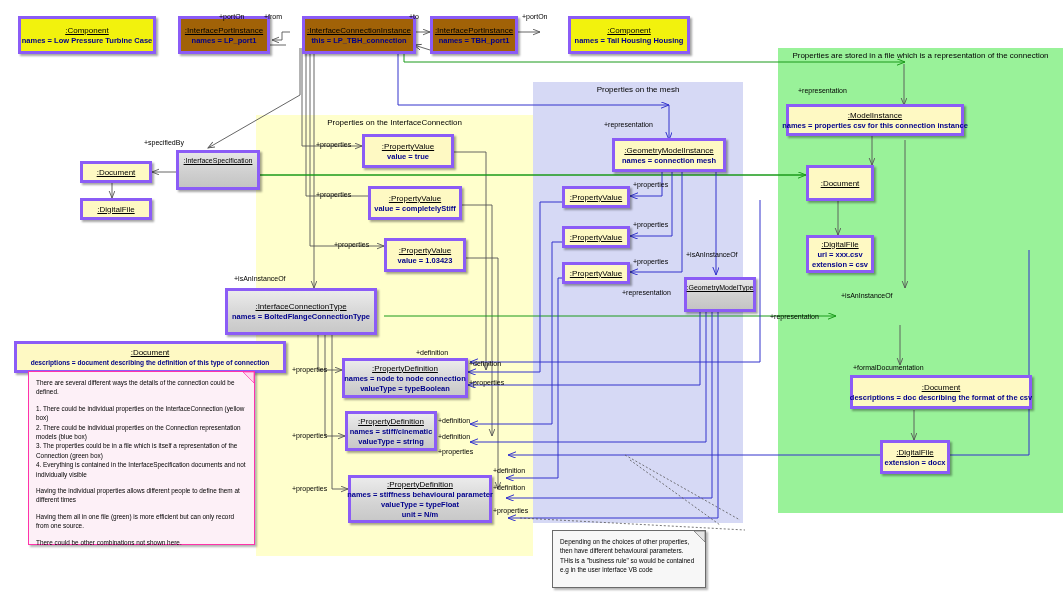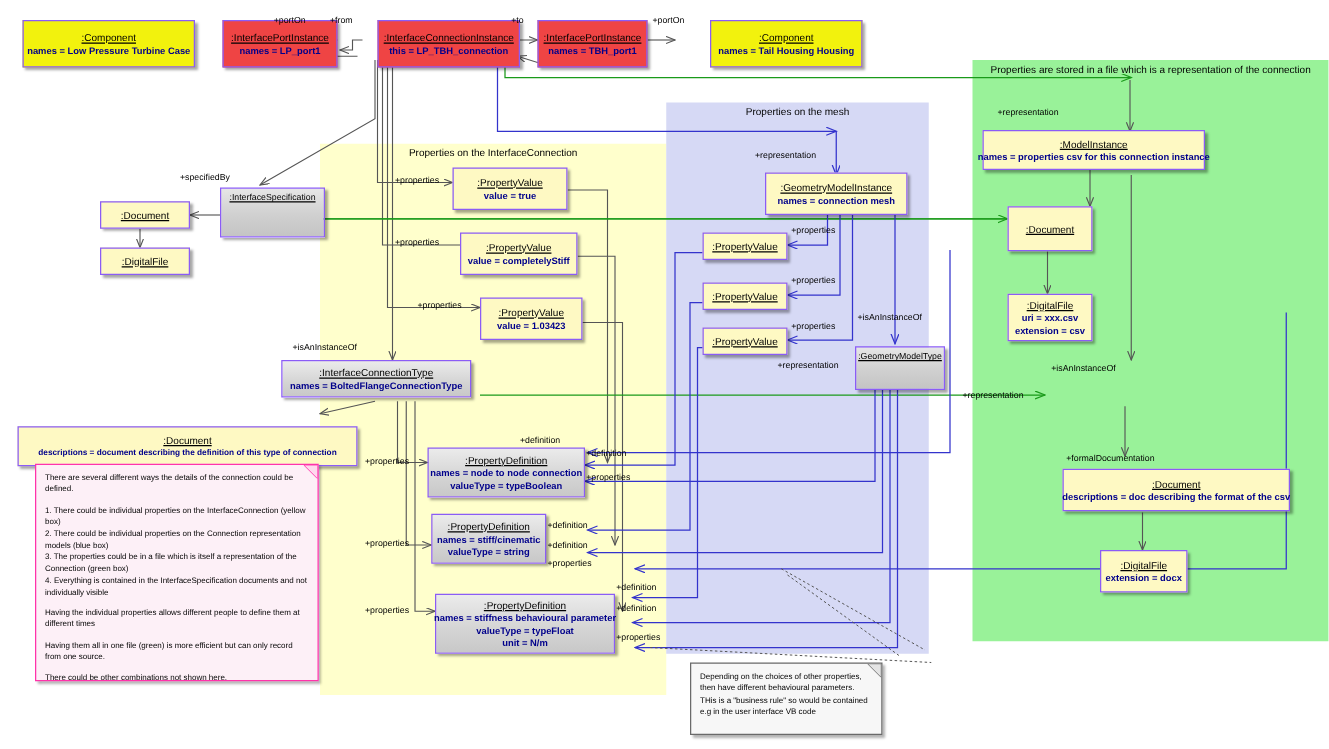--- a/index.html
+++ b/index.html
@@ -8,30 +8,30 @@
 
   .region{position:absolute;}
   .region .region-label{position:absolute;top:3px;left:0;width:100%;text-align:center;
       font-size:8px;color:#000;white-space:nowrap;}
 
   .r-yellow{background:#ffffcc;}
   .r-blue{background:#d6d9f5;}
   .r-green{background:#99f299;}
 
   
-  .box{position:absolute;box-sizing:border-box;border:1px solid #8b5cf6;
+  .box{position:absolute;box-sizing:border-box;border:3px solid #8b5cf6;
        box-shadow:2px 2px 2px rgba(0,0,0,.35);
        display:flex;flex-direction:column;align-items:center;justify-content:center;
        text-align:center;padding:2px 3px;}
   .box .cls{font-size:8px;color:#000;text-decoration:underline;white-space:nowrap;
             line-height:11px;}
   .box .attr{font-size:7.5px;color:#00008b;font-weight:bold;line-height:10px;white-space:nowrap;}
 
   .b-yellow{background:#f2f20d;}
-  .b-purple{background:#ef4444;}
+  .b-purple{background:#a16207;}
   .b-tan{background:#fef9c3;}
   .b-grey{background:linear-gradient(180deg,#e6e6e6 0%,#d0d0d0 55%,#c4c4c4 100%);}
   .b-grey2{background:linear-gradient(180deg,#ebebeb 0%,#d4d4d4 60%,#c8c8c8 100%);}
 
   
   .lbl{position:absolute;font-size:7px;color:#000;white-space:nowrap;line-height:8px;}
 
   
   .note{position:absolute;box-sizing:border-box;font-size:6.4px;line-height:9.4px;
         color:#000;padding:6px 7px;box-shadow:2px 2px 2px rgba(0,0,0,.3);}
@@ -198,21 +198,21 @@
   <div class="box b-tan" style="left:368px;top:186px;width:94px;height:34px;">
     <div class="cls">:PropertyValue</div>
     <div class="attr">value = completelyStiff</div>
   </div>
 
   <div class="box b-tan" style="left:384px;top:238px;width:82px;height:34px;">
     <div class="cls">:PropertyValue</div>
     <div class="attr">value = 1.03423</div>
   </div>
 
-  <div class="box b-grey2" style="left:225px;top:288px;width:152px;height:30px;">
+  <div class="box b-grey2" style="left:225px;top:288px;width:152px;height:47px;">
     <div class="cls">:InterfaceConnectionType</div>
     <div class="attr">names = BoltedFlangeConnectionType</div>
   </div>
 
   <div class="box b-tan" style="left:14px;top:341px;width:272px;height:32px;">
     <div class="cls">:Document</div>
     <div class="attr" style="font-size:6.6px;">descriptions = document describing the definition of this type of connection</div>
   </div>
 
   <div class="box b-tan" style="left:612px;top:138px;width:114px;height:34px;">

